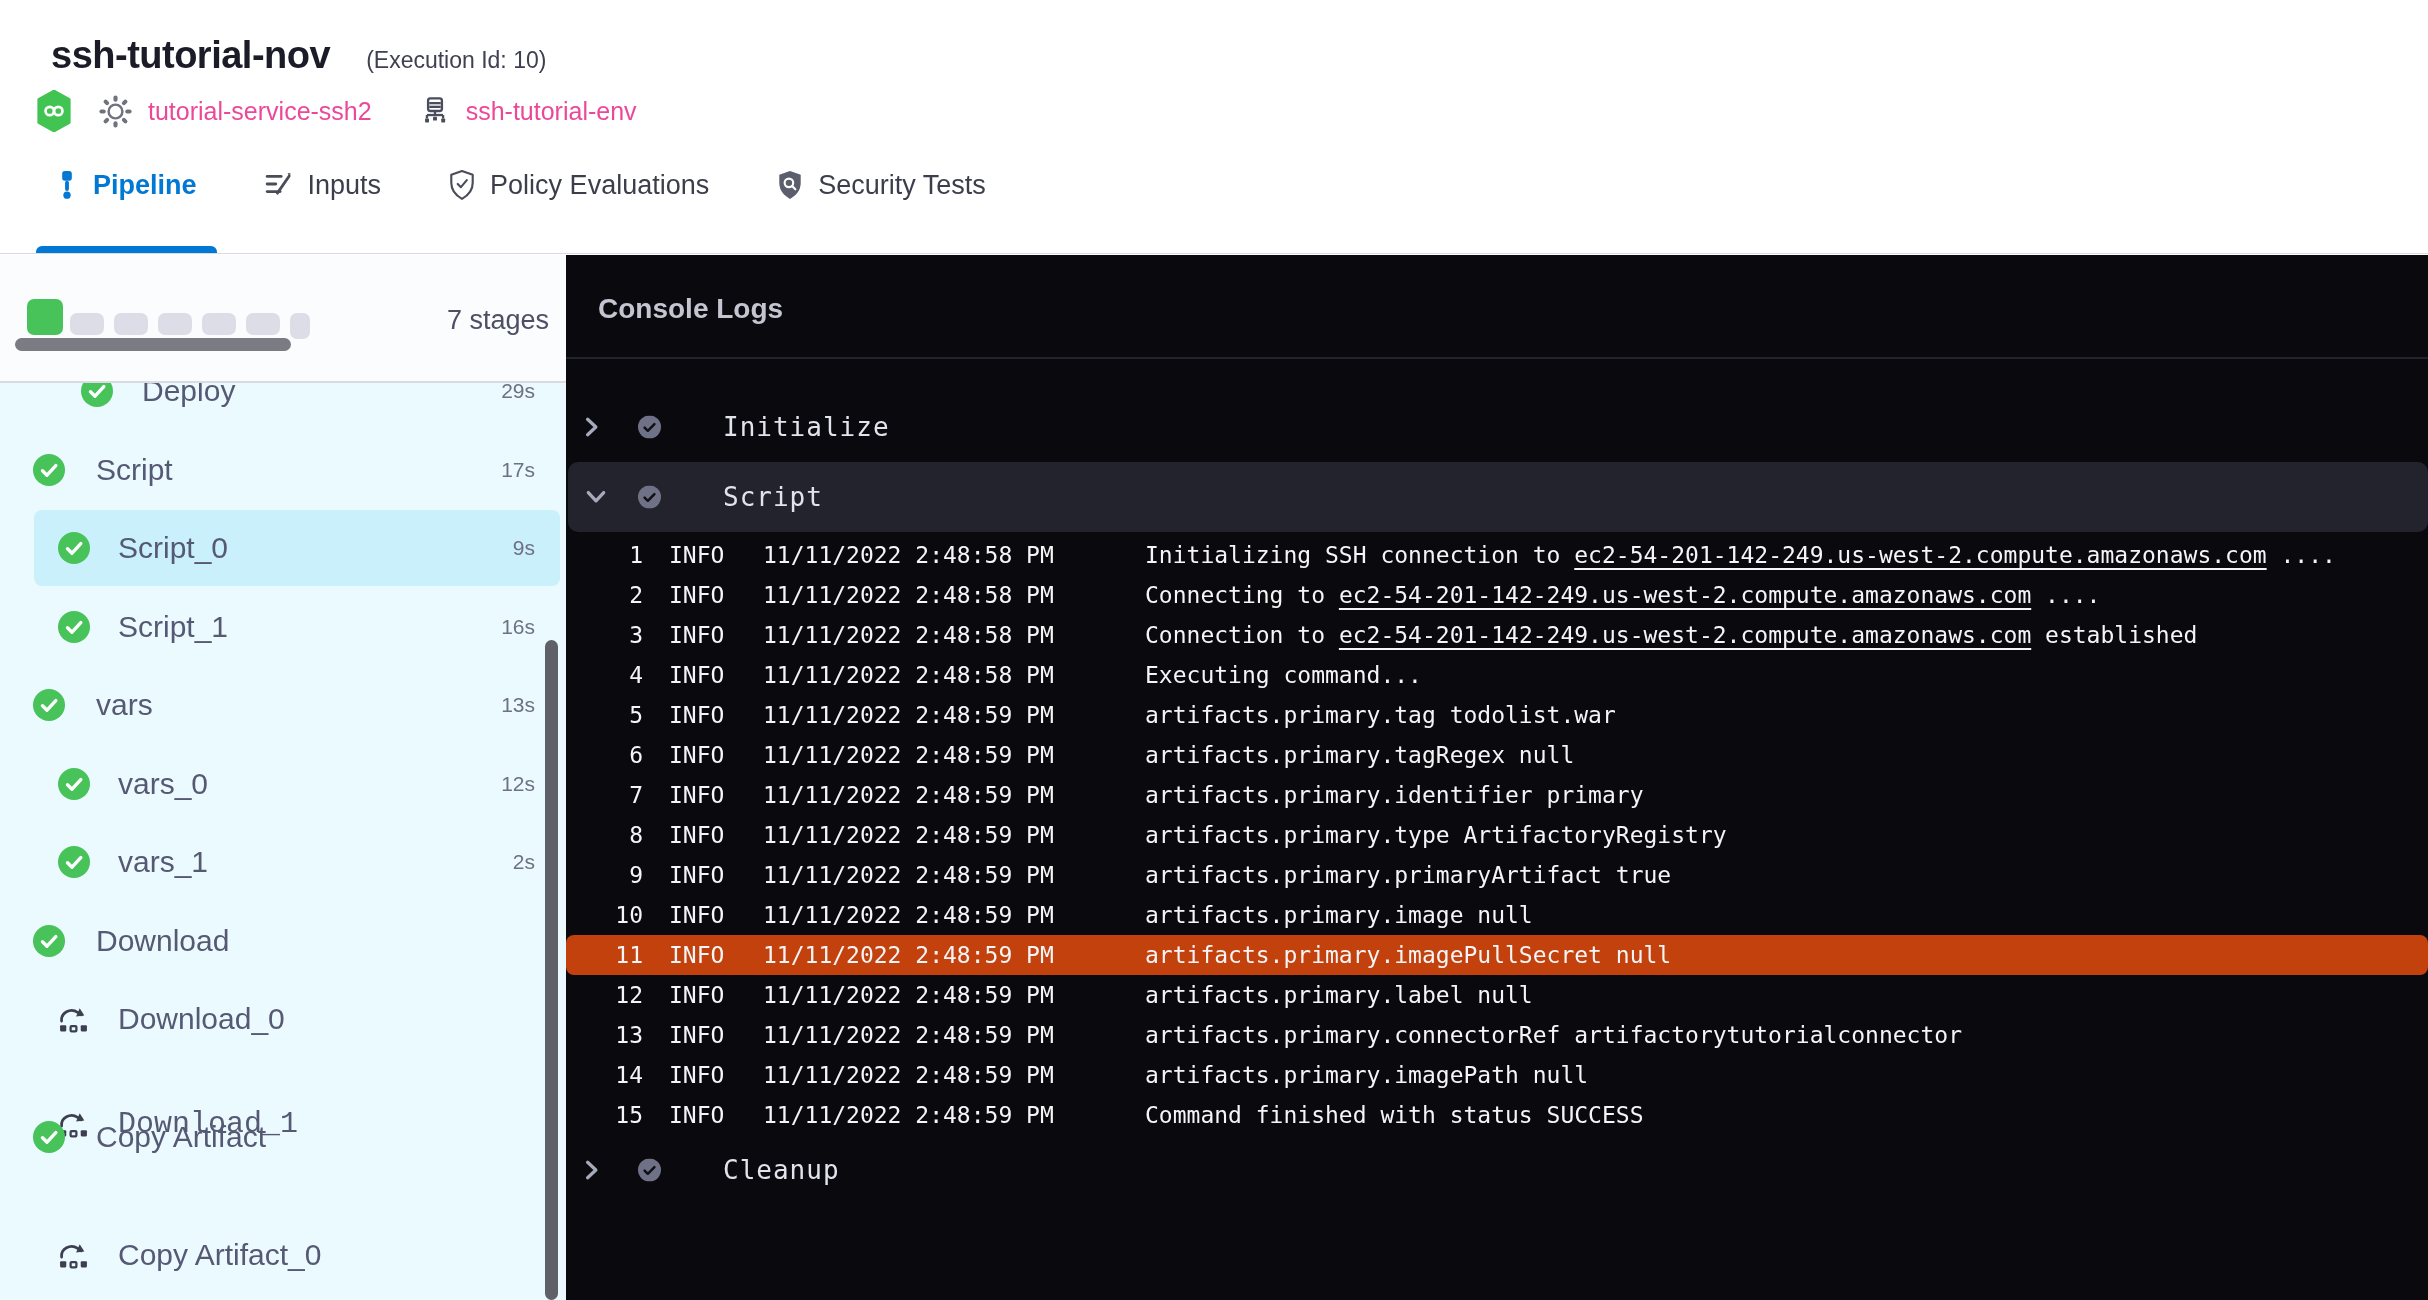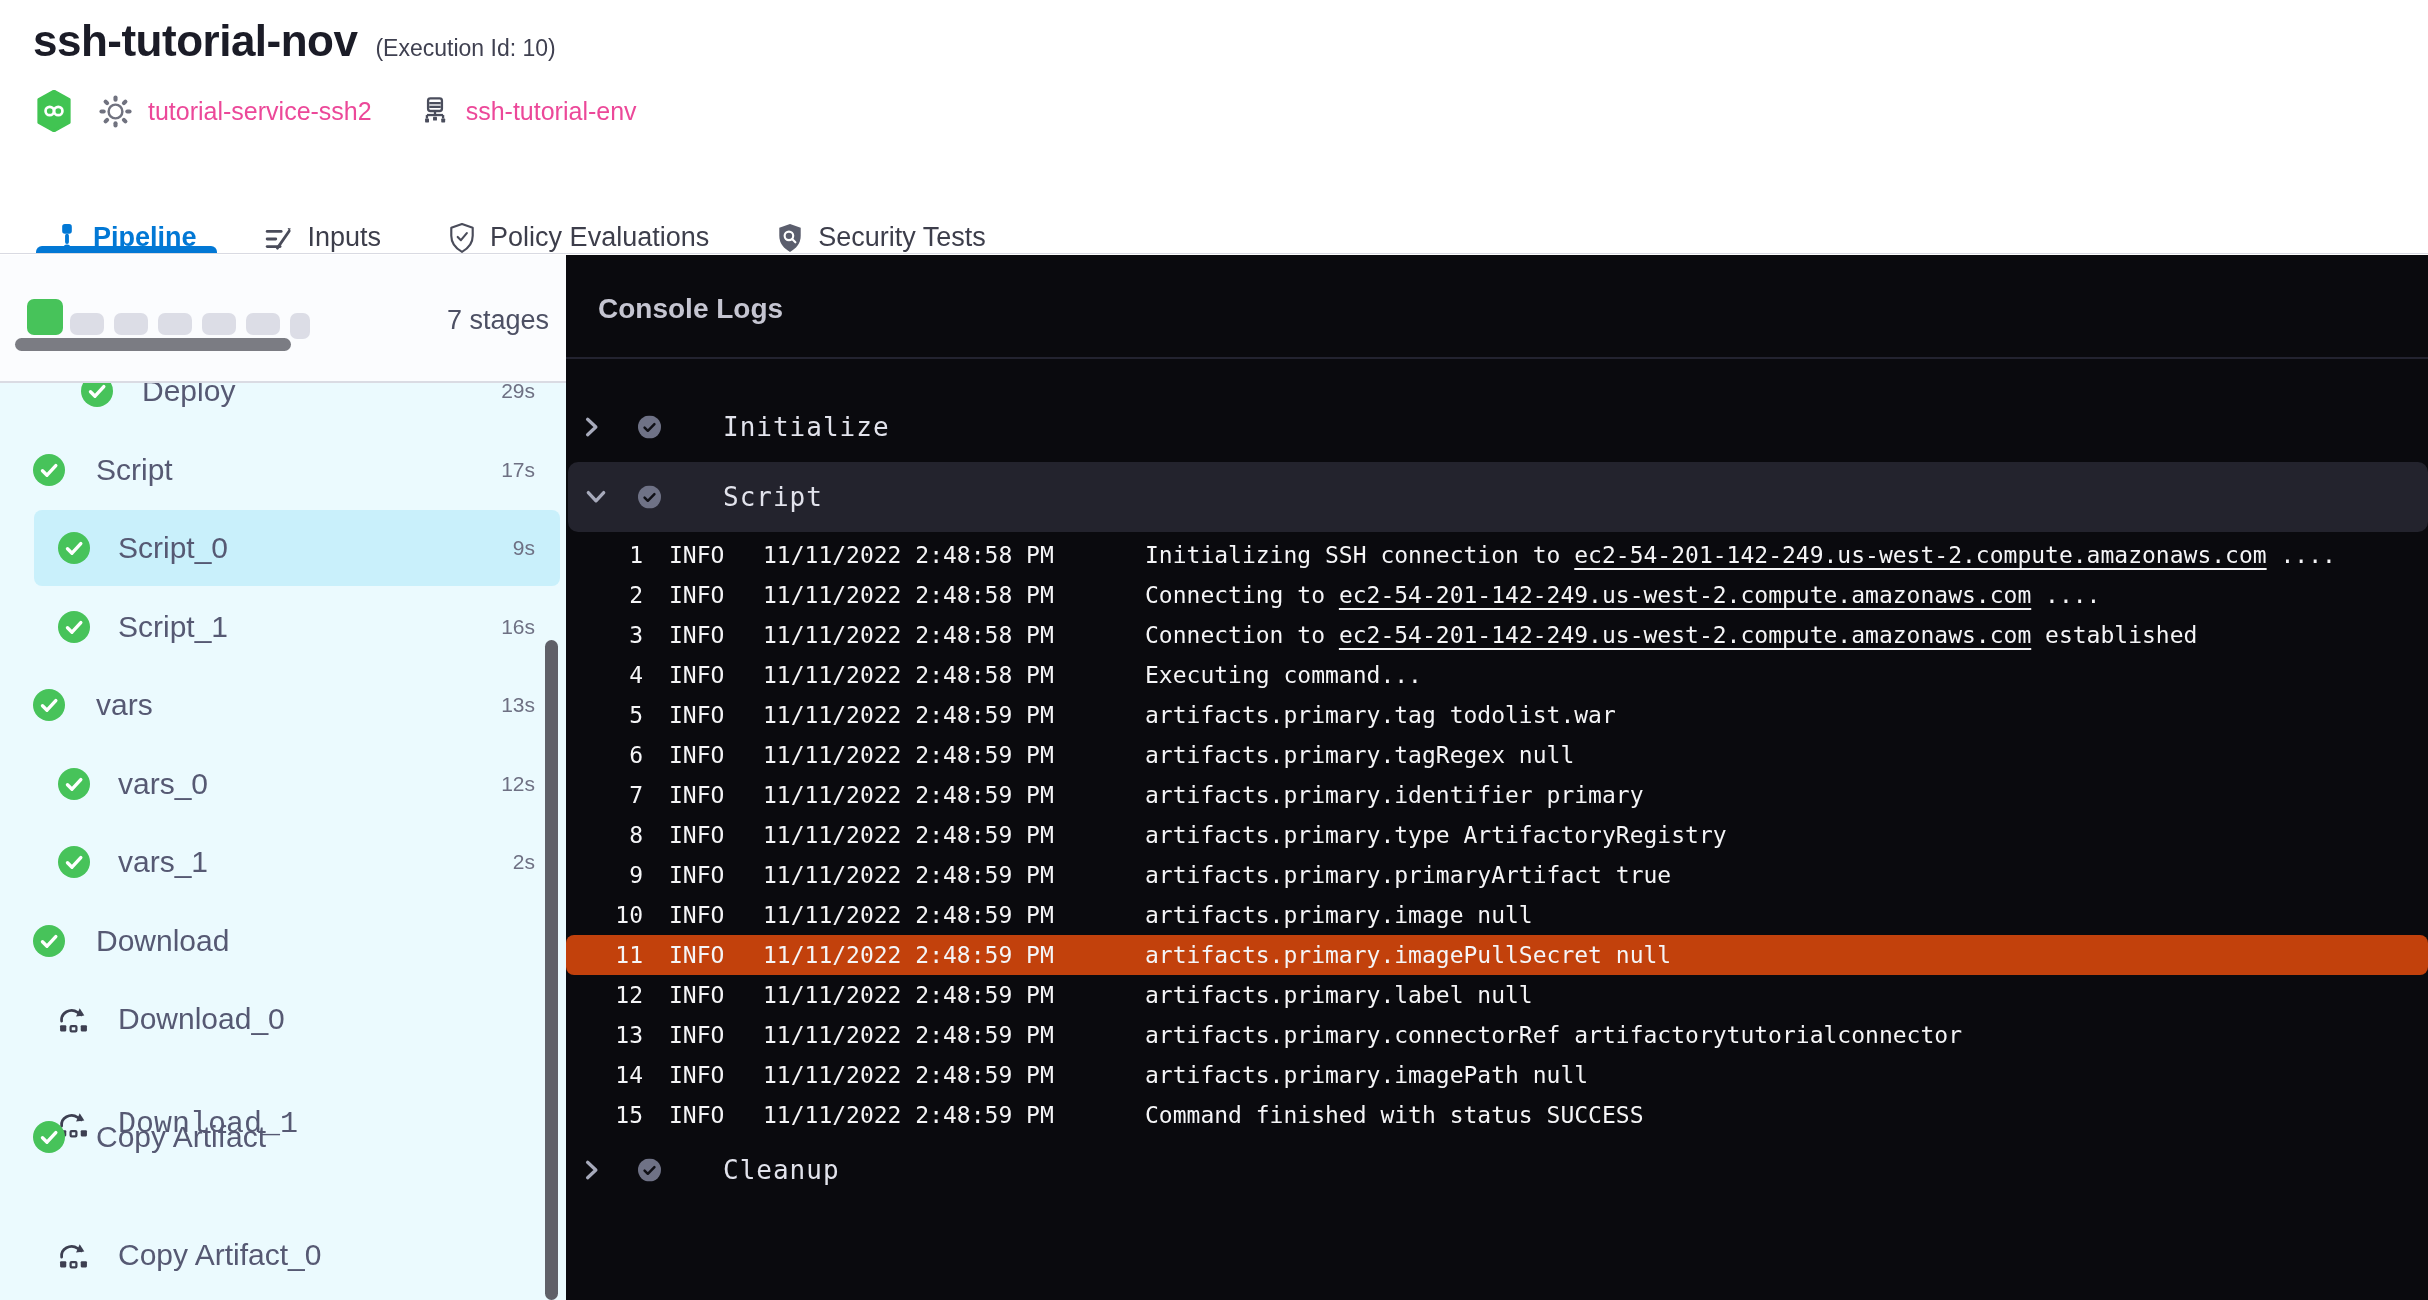--- a/index.html
+++ b/index.html
@@ -3,32 +3,32 @@
 <meta charset="utf-8">
 <style>
   html,body{margin:0;padding:0;background:#fff;}
   .app{position:relative;width:2428px;height:1300px;overflow:hidden;
        font-family:"Liberation Sans","DejaVu Sans",sans-serif;background:#fff;}
 
   
   .hdr{position:absolute;top:0;left:0;right:0;height:170px;background:#fff;
        border-bottom:1px solid #ececf2;z-index:5;}
   .hdr-title-row{position:absolute;left:33px;top:16px;display:flex;align-items:baseline;gap:18px;}
-  .title{margin:0;font-size:44px;font-weight:700;color:#1b1c27;letter-spacing:-0.5px;}
+  .title{margin:18px;font-size:38px;font-weight:700;color:#1b1c27;letter-spacing:-0.5px;}
   .exec{font-size:23px;color:#3f4050;}
   .hdr-meta-row{position:absolute;left:35px;top:90px;display:flex;align-items:center;}
   .cd-badge{margin-right:26px;display:flex;}
   .meta-item{display:flex;align-items:center;gap:16px;cursor:pointer;}
   .meta-item + .meta-item{margin-left:48px;}
   .meta-item .meta-label{font-size:25px;color:#ec4899;}
 
   
   .tabs{position:absolute;top:170px;left:0;right:0;height:84px;background:#fff;
         border-bottom:1px solid #d9dae2;display:flex;align-items:stretch;padding-left:36px;z-index:5;box-sizing:border-box;}
-  .tab{position:relative;display:inline-flex;align-items:flex-end;gap:15px;padding:0 20px;
+  .tab{position:relative;display:inline-flex;align-items:flex-start;gap:15px;padding:0 20px;
        margin-right:28px;font-size:27px;font-weight:500;color:#3d3e4b;cursor:pointer;}
   .tab.active{color:#0278d5;font-weight:700;}
   .tab.active::after{content:"";position:absolute;left:0;right:0;bottom:0;height:7px;
        background:#0278d5;border-radius:6px 6px 0 0;}
 
   
   .main{position:absolute;top:255px;left:0;right:0;bottom:0;display:flex;}
 
   
   .sidebar{position:relative;width:566px;flex:0 0 566px;background:#ebfafe;overflow:hidden;}

